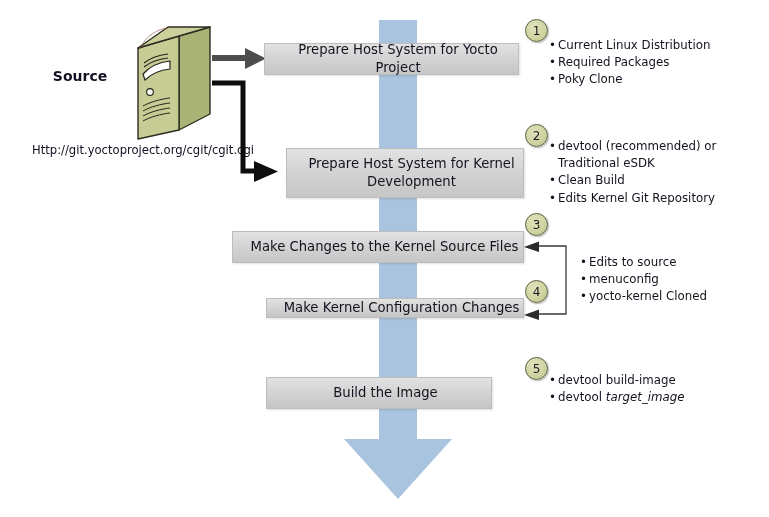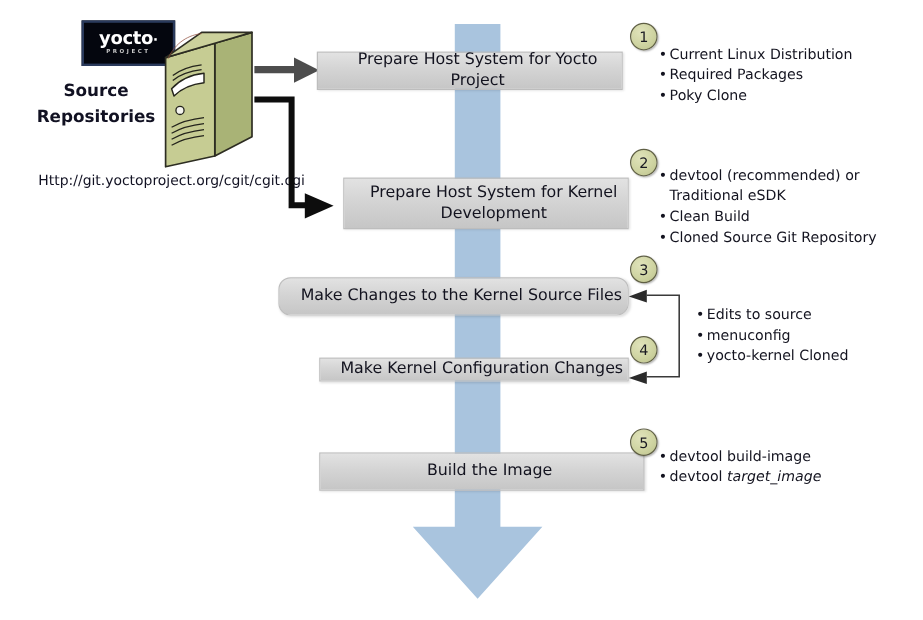--- a/index.html
+++ b/index.html
@@ -90,24 +90,24 @@
     justify-content: center;
     text-align: center;
     font-size: 13.2px;
     color: #13131f;
     line-height: 1.35;
     box-shadow: 1px 1px 2px rgba(0,0,0,0.13);
     padding-left: 13px;
   }
 
   #box1 { left: 264px; top: 43px;  width: 255px; height: 32px; }
-  #box2 { left: 286px; top: 148px; width: 238px; height: 43px; }
-  #box3 { left: 232px; top: 231px; width: 292px; height: 32px; border-radius: 10px; }
+  #box2 { left: 286px; top: 148px; width: 238px; height: 50px; }
+  #box3 { left: 232px; top: 231px; width: 292px; height: 32px; }
   #box4 { left: 266px; top: 298px; width: 258px; height: 20px; }
-  #box5 { left: 266px; top: 377px; width: 271px; height: 32px; }
+  #box5 { left: 266px; top: 377px; width: 226px; height: 32px; }
 
   
   .step-circle {
     width: 23px; height: 23px;
     border-radius: 50%;
     background: radial-gradient(circle at 38% 32%, #e0e3bb 0%, #cfd4a2 55%, #bcc28c 100%);
     border: 1.3px solid #5f5f44;
     box-sizing: border-box;
     display: flex;
     align-items: center;
@@ -155,30 +155,23 @@
 </style>
 </head>
 <body>
 
 <div id="canvas">
 
   <svg class="abs" id="blue-arrow" viewBox="0 0 769 517" xmlns="http://www.w3.org/2000/svg">
     <polygon points="379,20 417,20 417,439 452,439 398,499 344,439 379,439" fill="#a9c4de"></polygon>
   </svg>
 
-  <div class="abs" id="yocto-logo">
-    <div class="lg-main">
-      <span>yocto</span><span class="dot">·</span>
-    </div>
-    <div class="lg-sub">PROJECT</div>
-  </div>
 
   <div class="abs" id="source-label">
     <div>Source</div>
-    <div>Repositories</div>
   </div>
   <div class="abs" id="source-url">Http://git.yoctoproject.org/cgit/cgit.cgi</div>
 
   <svg class="abs" id="server" viewBox="0 0 84 120" xmlns="http://www.w3.org/2000/svg">
 
     <polygon points="47,14 78,5 78,92 47,108" fill="#a9b376" stroke="#2d2d22" stroke-width="1.4" stroke-linejoin="round"></polygon>
 
     <polygon points="6,26 47,14 47,108 6,117" fill="#c6cc93" stroke="#2d2d22" stroke-width="1.4" stroke-linejoin="round"></polygon>
 
     <polygon points="6,26 36,5 78,5 47,14" fill="#ccd19c" stroke="#2d2d22" stroke-width="1.4" stroke-linejoin="round"></polygon>
@@ -275,21 +268,21 @@
     <div class="bi">
       <span class="bullet">•</span>
       <span class="btext">devtool (recommended) or Traditional eSDK</span>
     </div>
     <div class="bi">
       <span class="bullet">•</span>
       <span class="btext">Clean Build</span>
     </div>
     <div class="bi">
       <span class="bullet">•</span>
-      <span class="btext">Cloned Source Git Repository</span>
+      <span class="btext">Edits Kernel Git Repository</span>
     </div>
   </div>
 
   <div class="abs blist" id="list3">
     <div class="bi">
       <span class="bullet">•</span>
       <span class="btext">Edits to source</span>
     </div>
     <div class="bi">
       <span class="bullet">•</span>

